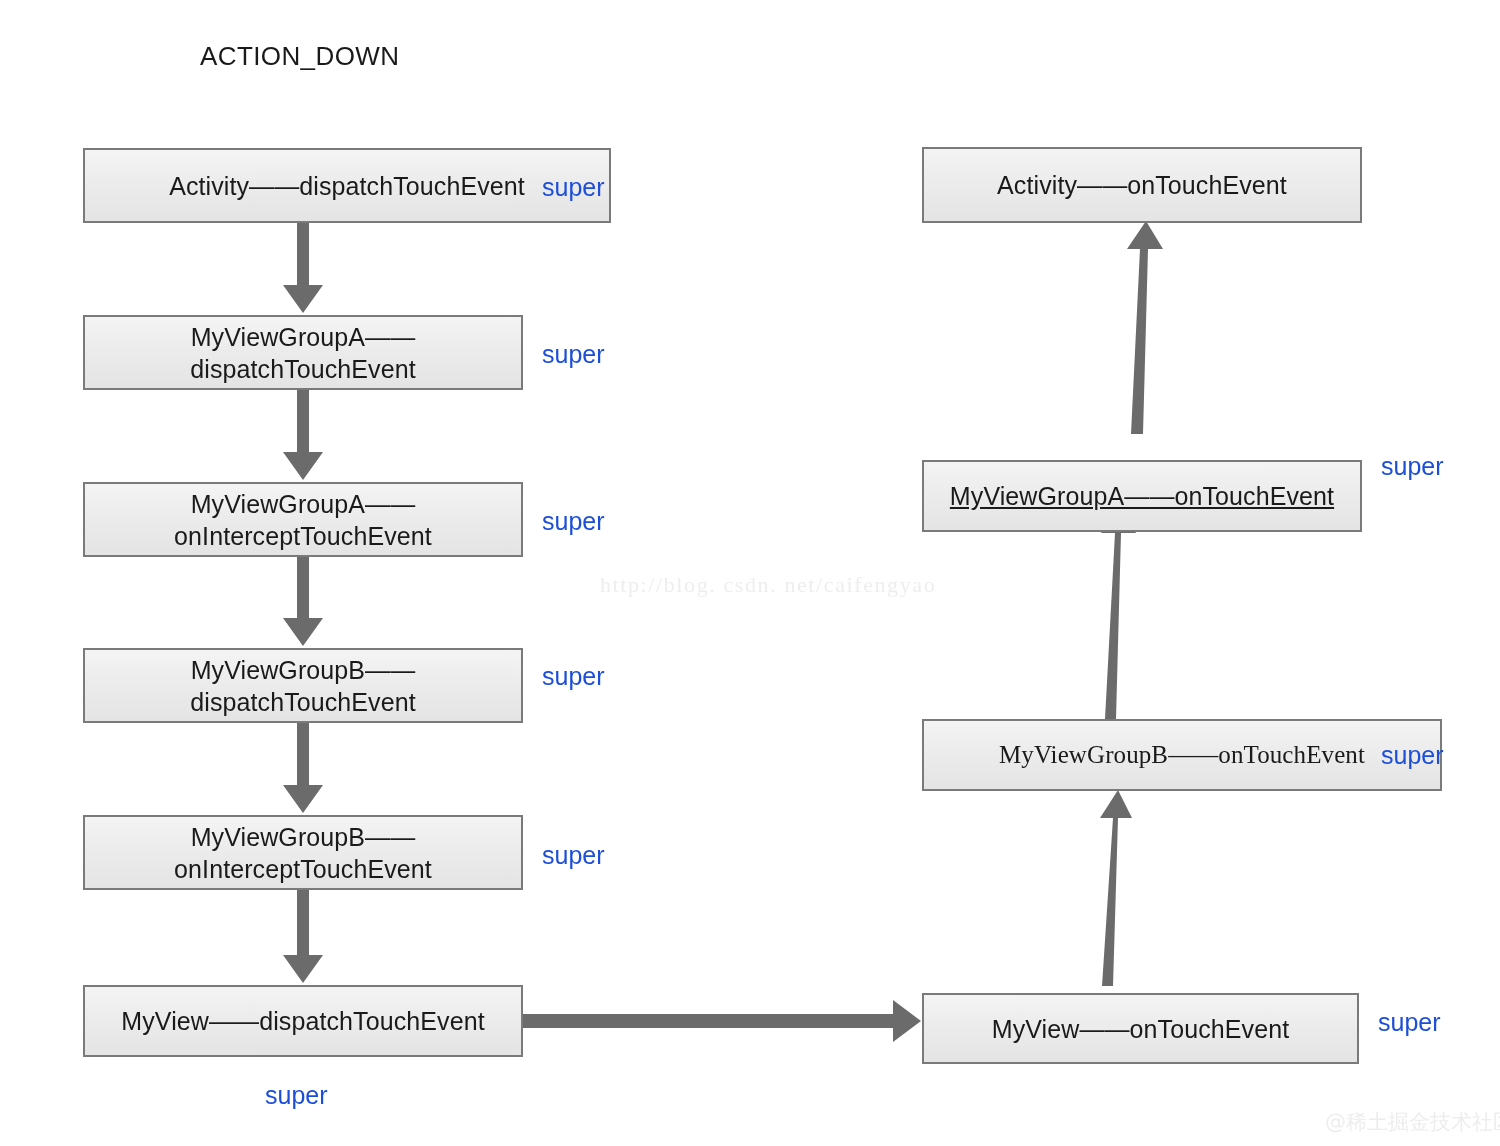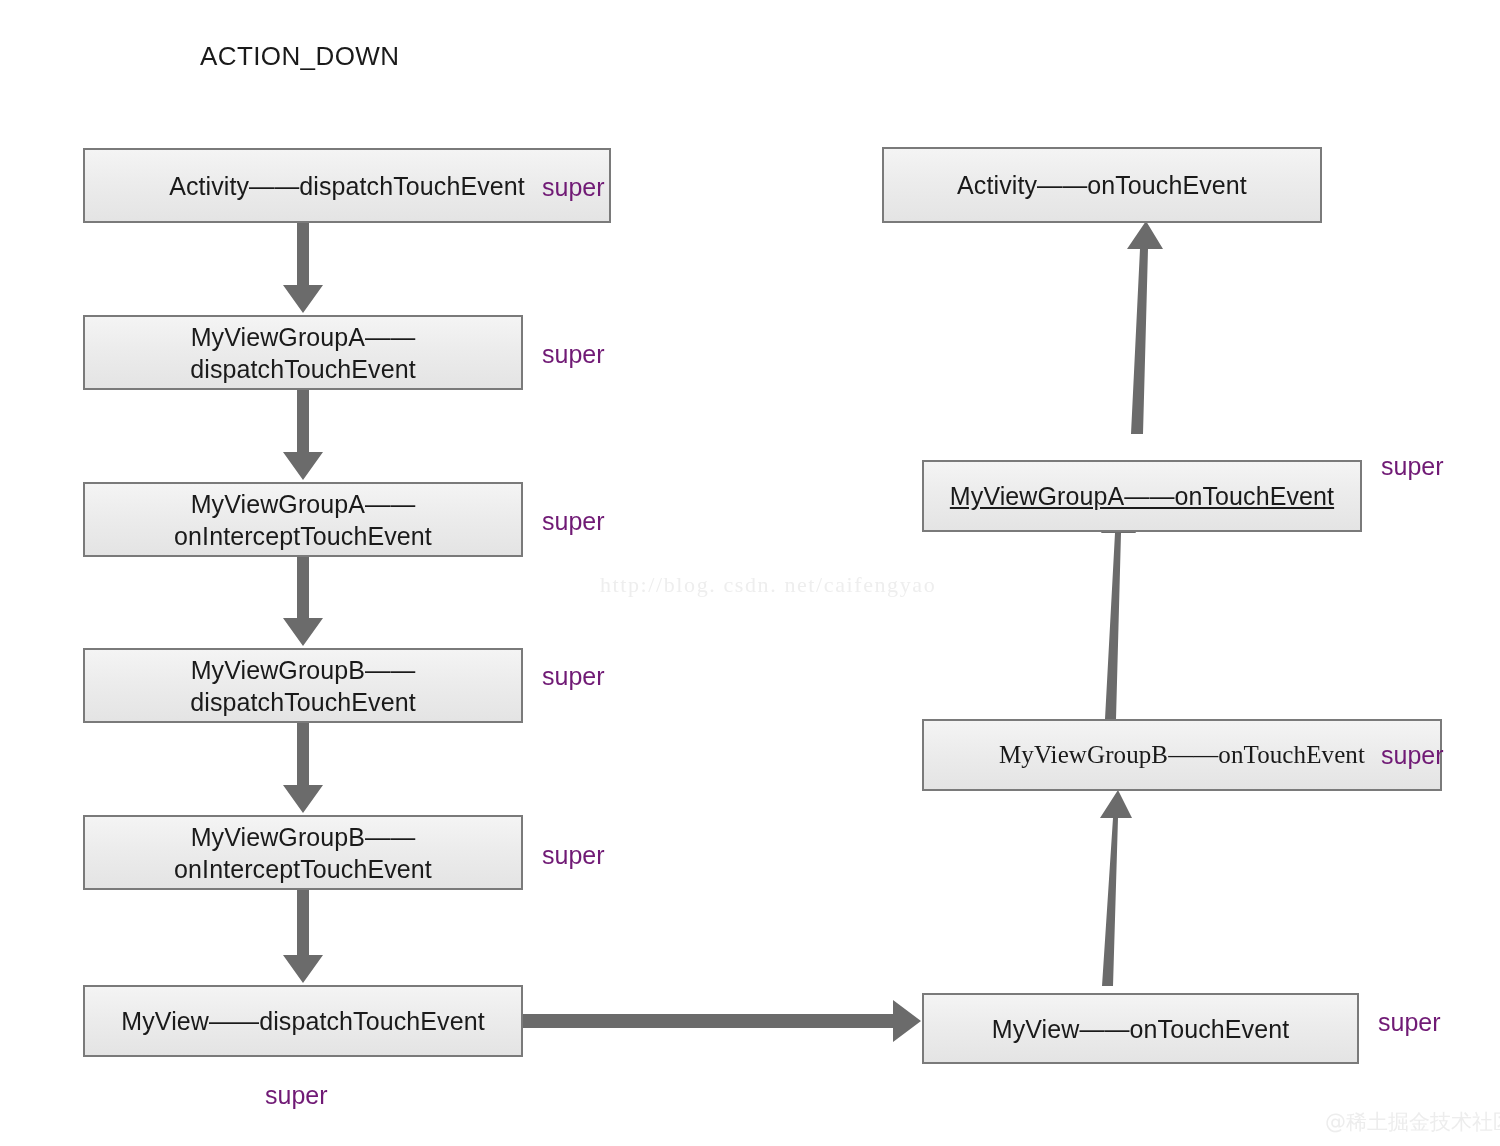--- a/index.html
+++ b/index.html
@@ -42,21 +42,21 @@
     z-index: 3;
   }
   .node .node-label {
     display: block;
     padding: 0 10px;
     white-space: pre-line;
   }
   .super-label {
     position: absolute;
     font-size: 25px;
-    color: #701a75;
+    color: #1d4ed8;
     white-space: nowrap;
     z-index: 4;
   }
   #title {
     position: absolute;
     font-size: 26px;
     color: #1a1a1a;
     letter-spacing: 0.4px;
     white-space: nowrap;
     z-index: 4;
@@ -149,21 +149,21 @@
     <span class="node-label">MyViewGroupB——
 onInterceptTouchEvent</span>
   </div>
   <div class="super-label" style="left:542px; top:841px;">super</div>
 
   <div class="node" style="left:83px; top:985px; width:440px; height:72px;">
     <span class="node-label">MyView——dispatchTouchEvent</span>
   </div>
   <div class="super-label" style="left:265px; top:1081px;">super</div>
 
-  <div class="node" style="left:882px; top:147px; width:440px; height:76px;">
+  <div class="node" style="left:922px; top:147px; width:440px; height:76px;">
     <span class="node-label">Activity——onTouchEvent</span>
   </div>
 
   <div class="node" style="left:922px; top:460px; width:440px; height:72px;text-decoration:underline;">
     <span class="node-label">MyViewGroupA——onTouchEvent</span>
   </div>
   <div class="super-label" style="left:1381px; top:452px;">super</div>
 
   <div class="node" style="left:922px; top:719px; width:520px; height:72px;font-family:Liberation Serif, serif;">
     <span class="node-label">MyViewGroupB——onTouchEvent</span>

